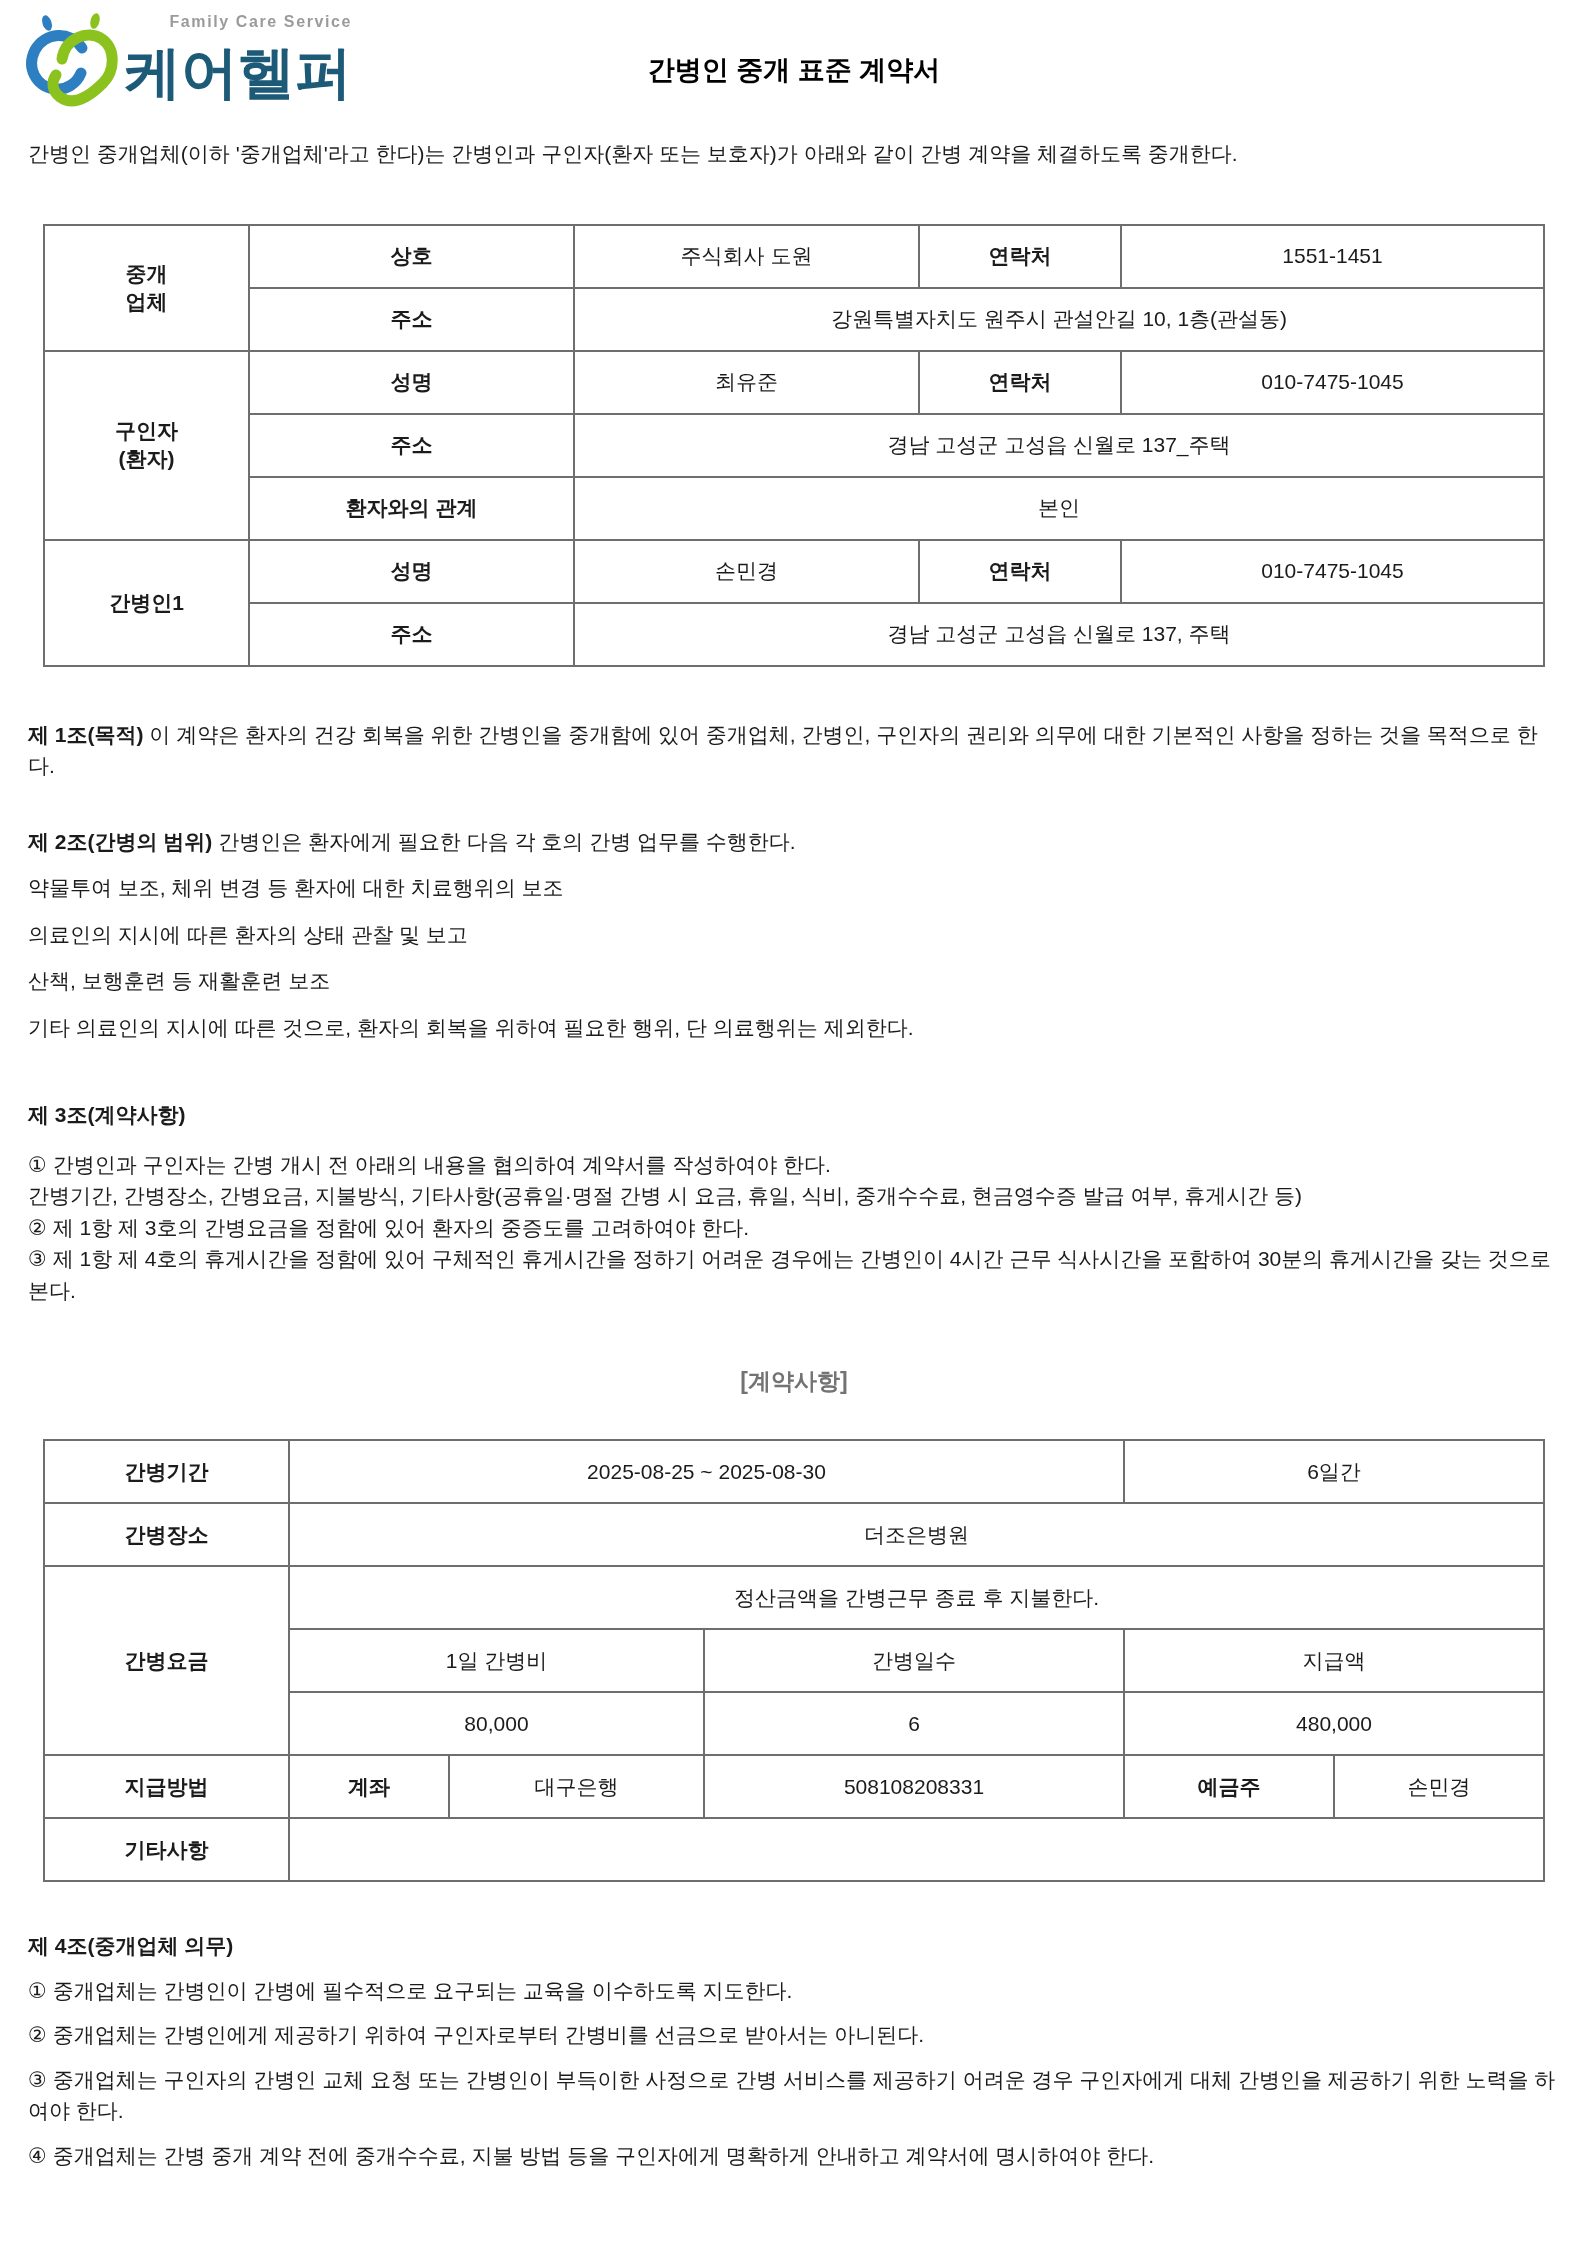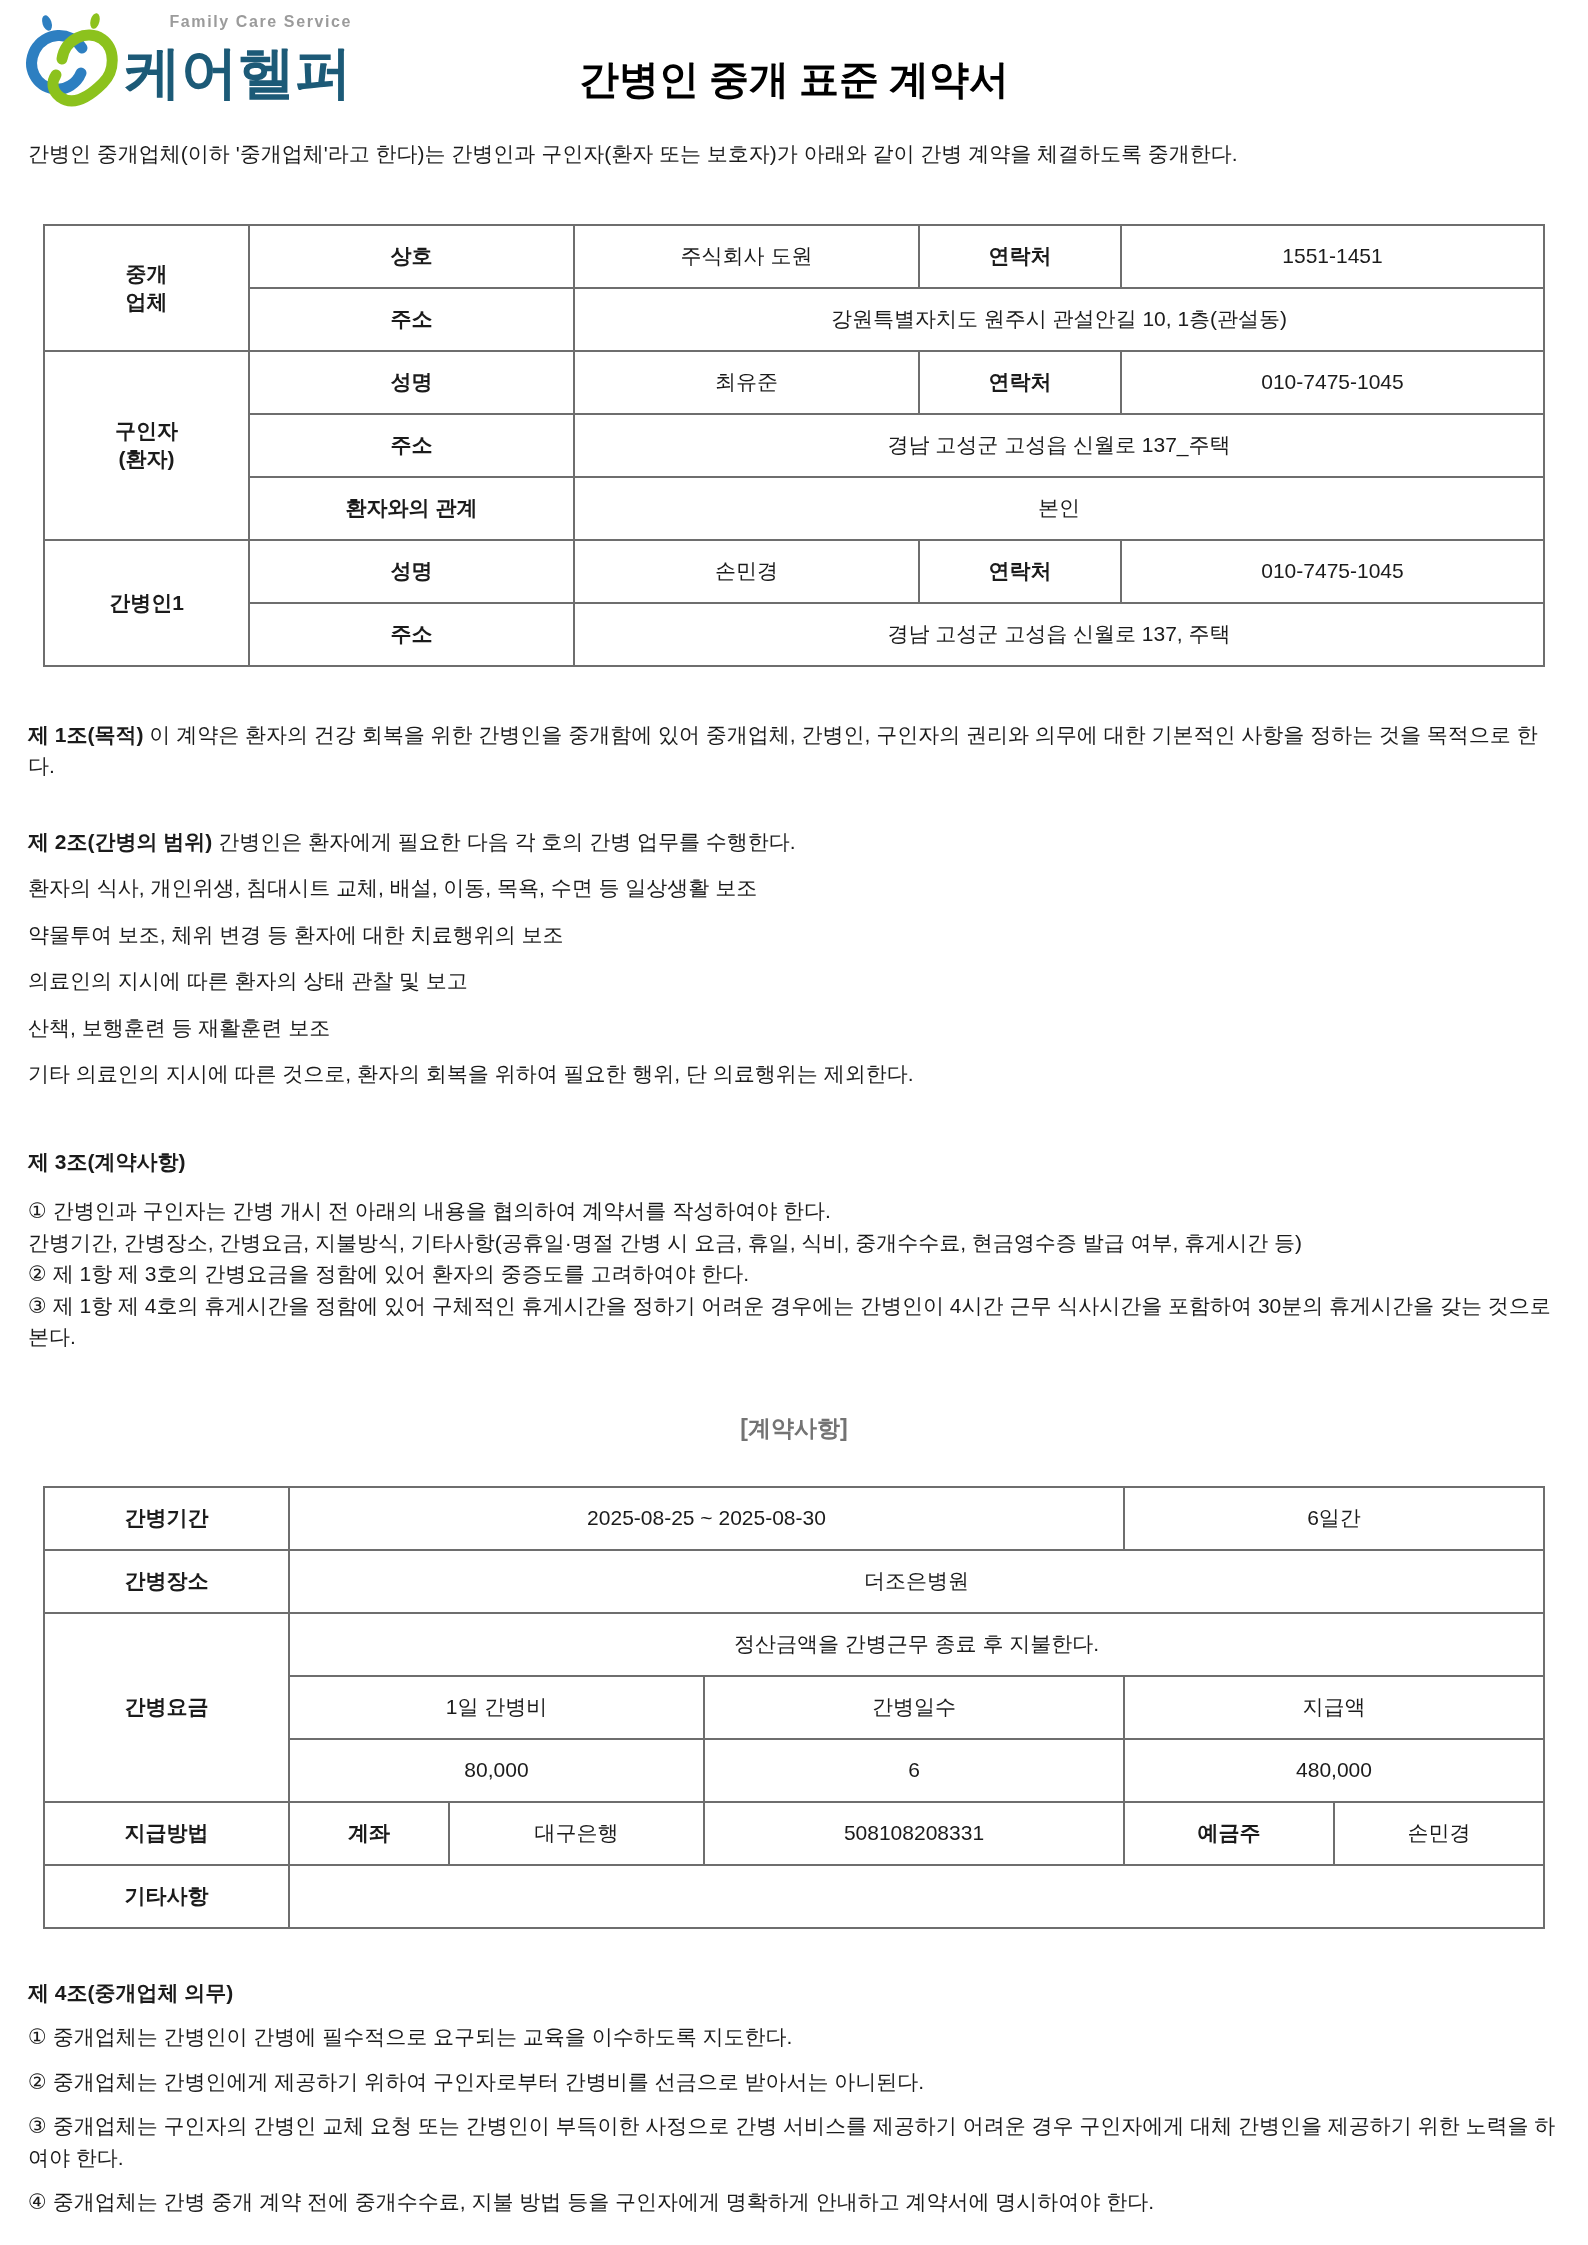--- a/index.html
+++ b/index.html
@@ -24,21 +24,21 @@
   .tagline {
     font-size:16px; font-weight:600; color:#9b9b9b;
     letter-spacing:1.6px; line-height:1;
   }
   .brand-name {
     font-size:57px; font-weight:800; color:#1c5a77;
     line-height:1.02; margin-top:13px; letter-spacing:0px;
   }
   .doc-title {
     position:absolute; left:50%; top:42px; transform:translateX(-50%);
-    font-size:40px; font-weight:800; color:#000; white-space:nowrap;font-family:Liberation Serif, serif;
+    font-size:27px; font-weight:800; color:#000; white-space:nowrap;
   }
 
   
   .intro { font-size:21px; line-height:1.5; margin-top:6px; }
   .article-p { font-size:21px; line-height:1.5; white-space:pre-line; }
   .art-heading { font-weight:700; }
   .mt-article1 { margin-top:52px; }
   .mt-article2 { margin-top:44px; }
   .mt-article3 { margin-top:56px; }
   .mt-article4 { margin-top:48px; }
@@ -138,21 +138,20 @@
       <tr>
         <td class="lbl">주소</td>
         <td colspan="3">경남 고성군 고성읍 신월로 137, 주택</td>
       </tr>
     </tbody>
   </table>
 
   <p class="article-p mt-article1"><span class="art-heading">제 1조(목적)</span><span> </span><span>이 계약은 환자의 건강 회복을 위한 간병인을 중개함에 있어 중개업체, 간병인, 구인자의 권리와 의무에 대한 기본적인 사항을 정하는 것을 목적으로 한다.</span></p>
 
   <p class="article-p mt-article2"><span class="art-heading">제 2조(간병의 범위)</span><span> </span><span>간병인은 환자에게 필요한 다음 각 호의 간병 업무를 수행한다.</span></p>
-  <p class="article-p item-p">환자의 식사, 개인위생, 침대시트 교체, 배설, 이동, 목욕, 수면 등 일상생활 보조</p>
   <p class="article-p item-p">약물투여 보조, 체위 변경 등 환자에 대한 치료행위의 보조</p>
   <p class="article-p item-p">의료인의 지시에 따른 환자의 상태 관찰 및 보고</p>
   <p class="article-p item-p">산책, 보행훈련 등 재활훈련 보조</p>
   <p class="article-p item-p">기타 의료인의 지시에 따른 것으로, 환자의 회복을 위하여 필요한 행위, 단 의료행위는 제외한다.</p>
 
   <p class="article-p mt-article3 art-heading">제 3조(계약사항)</p>
   <p class="article-p item-p3-first">① 간병인과 구인자는 간병 개시 전 아래의 내용을 협의하여 계약서를 작성하여야 한다.
 간병기간, 간병장소, 간병요금, 지불방식, 기타사항(공휴일·명절 간병 시 요금, 휴일, 식비, 중개수수료, 현금영수증 발급 여부, 휴게시간 등)</p>
   <p class="article-p item-p3">② 제 1항 제 3호의 간병요금을 정함에 있어 환자의 중증도를 고려하여야 한다.</p>
   <p class="article-p item-p3">③ 제 1항 제 4호의 휴게시간을 정함에 있어 구체적인 휴게시간을 정하기 어려운 경우에는 간병인이 4시간 근무 식사시간을 포함하여 30분의 휴게시간을 갖는 것으로 본다.</p>

